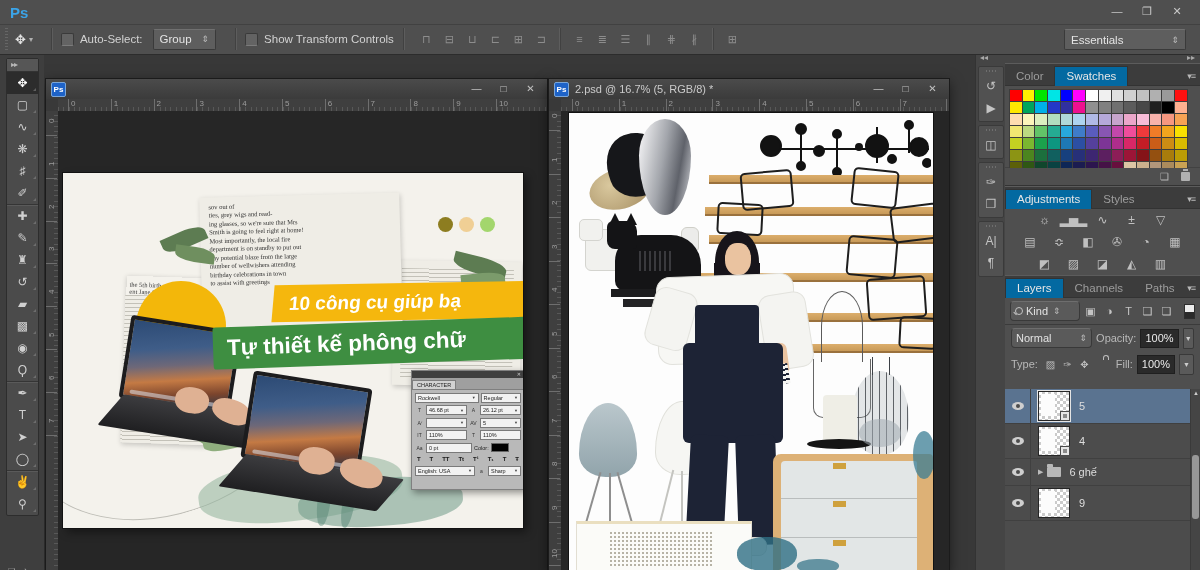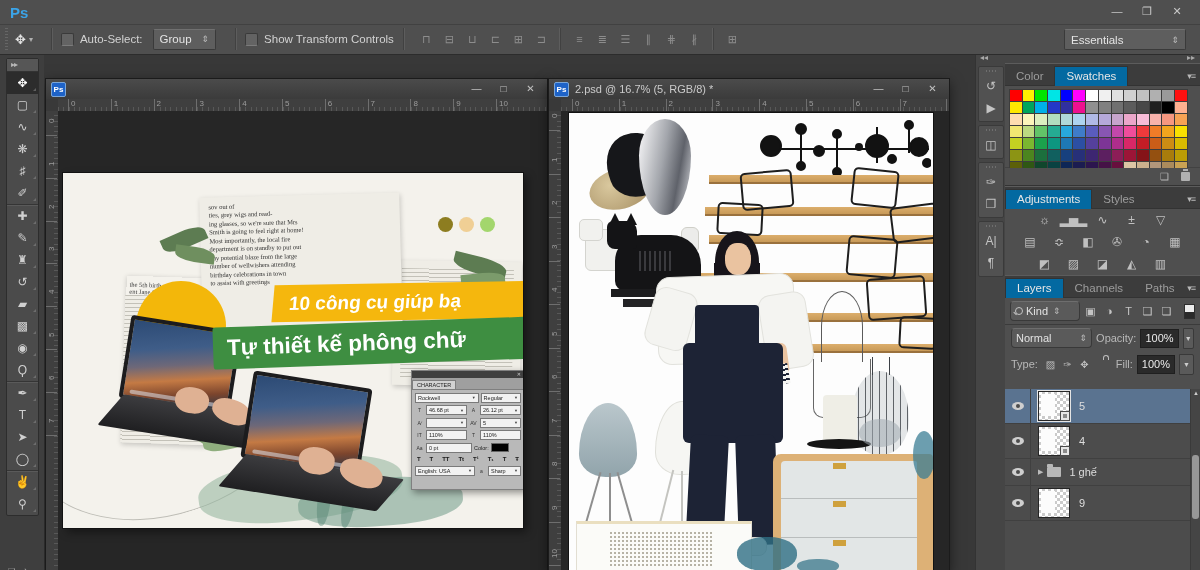--- a/index.html
+++ b/index.html
@@ -832,21 +832,21 @@
             <span class="sobadge"></span>
           </div>
           <span class="lname">4</span>
         </div>
         <div class="lrow grp">
           <div class="eyecell">
             <span class="eye"></span>
           </div>
           <span class="caret">▶</span>
           <span class="folder"></span>
-          <span class="lname">1 ghế</span>
+          <span class="lname">6 ghế</span>
         </div>
         <div class="lrow">
           <div class="eyecell">
             <span class="eye"></span>
           </div>
           <div class="thumb"></div>
           <span class="lname">9</span>
         </div>
       </div>
     <div id="lyr-scroll">

